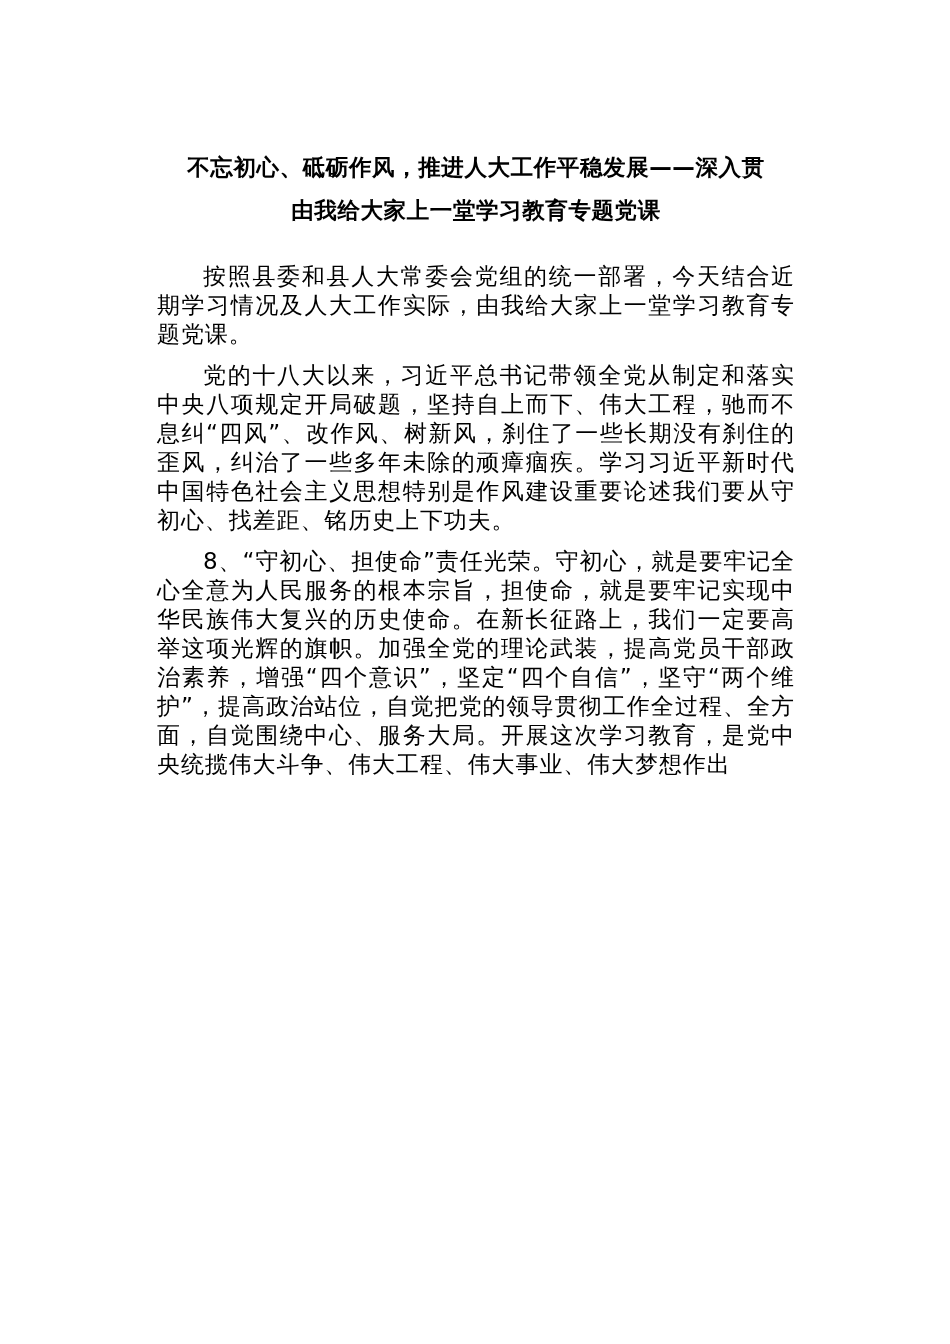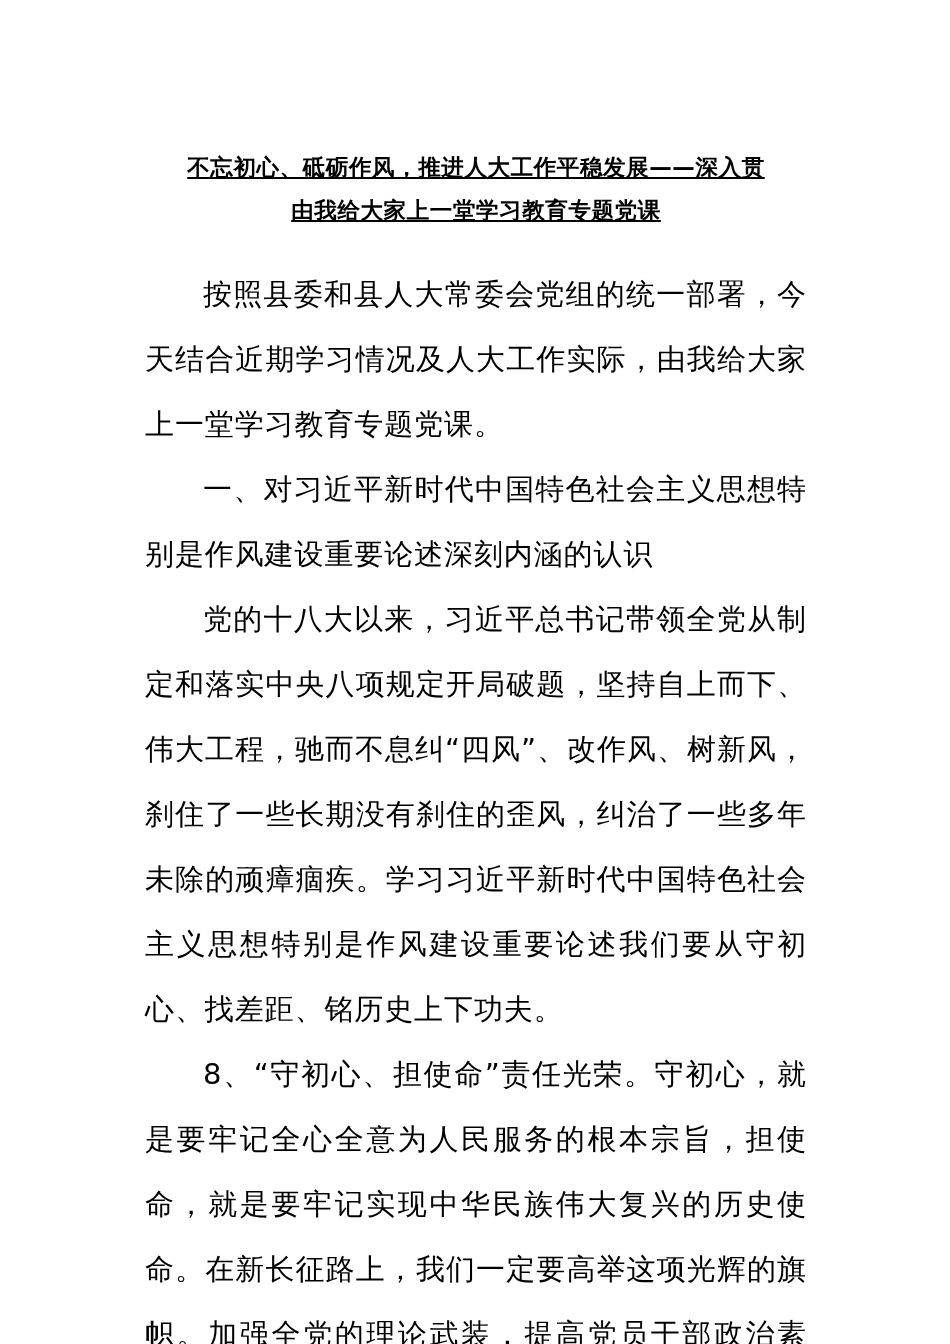--- a/index.html
+++ b/index.html
@@ -24,37 +24,35 @@
   .title {
     text-align: center;
     font-size: 22.5px;
     line-height: 43px;
     margin: 0 0 30px 0;
     letter-spacing: 0.6px;
   }
   .title .tline {
     display: block;
     white-space: nowrap;
-    text-decoration: underline;
   }
   .para {
-    font-size: 29px;
-    line-height: 65px;
-    margin: 0;
+    font-size: 23px;
+    line-height: 29px;
+    margin: 12px;
     text-align: justify;
     text-indent: 2em;
     letter-spacing: 0.9px;
     word-break: break-all;
   }
 </style>
 </head>
 <body>
 
 <div class="page">
   <h1 class="title">
     <span class="tline">不忘初心、砥砺作风，推进人大工作平稳发展——深入贯</span>
     <span class="tline">由我给大家上一堂学习教育专题党课</span>
   </h1>
   <p class="para">按照县委和县人大常委会党组的统一部署，今天结合近期学习情况及人大工作实际，由我给大家上一堂学习教育专题党课。</p>
-  <p class="para">一、对习近平新时代中国特色社会主义思想特别是作风建设重要论述深刻内涵的认识</p>
   <p class="para">党的十八大以来，习近平总书记带领全党从制定和落实中央八项规定开局破题，坚持自上而下、伟大工程，驰而不息纠“四风”、改作风、树新风，刹住了一些长期没有刹住的歪风，纠治了一些多年未除的顽瘴痼疾。学习习近平新时代中国特色社会主义思想特别是作风建设重要论述我们要从守初心、找差距、铭历史上下功夫。</p>
   <p class="para">8、“守初心、担使命”责任光荣。守初心，就是要牢记全心全意为人民服务的根本宗旨，担使命，就是要牢记实现中华民族伟大复兴的历史使命。在新长征路上，我们一定要高举这项光辉的旗帜。加强全党的理论武装，提高党员干部政治素养，增强“四个意识”，坚定“四个自信”，坚守“两个维护”，提高政治站位，自觉把党的领导贯彻工作全过程、全方面，自觉围绕中心、服务大局。开展这次学习教育，是党中央统揽伟大斗争、伟大工程、伟大事业、伟大梦想作出</p>
 </div>
 
 </body></html>

